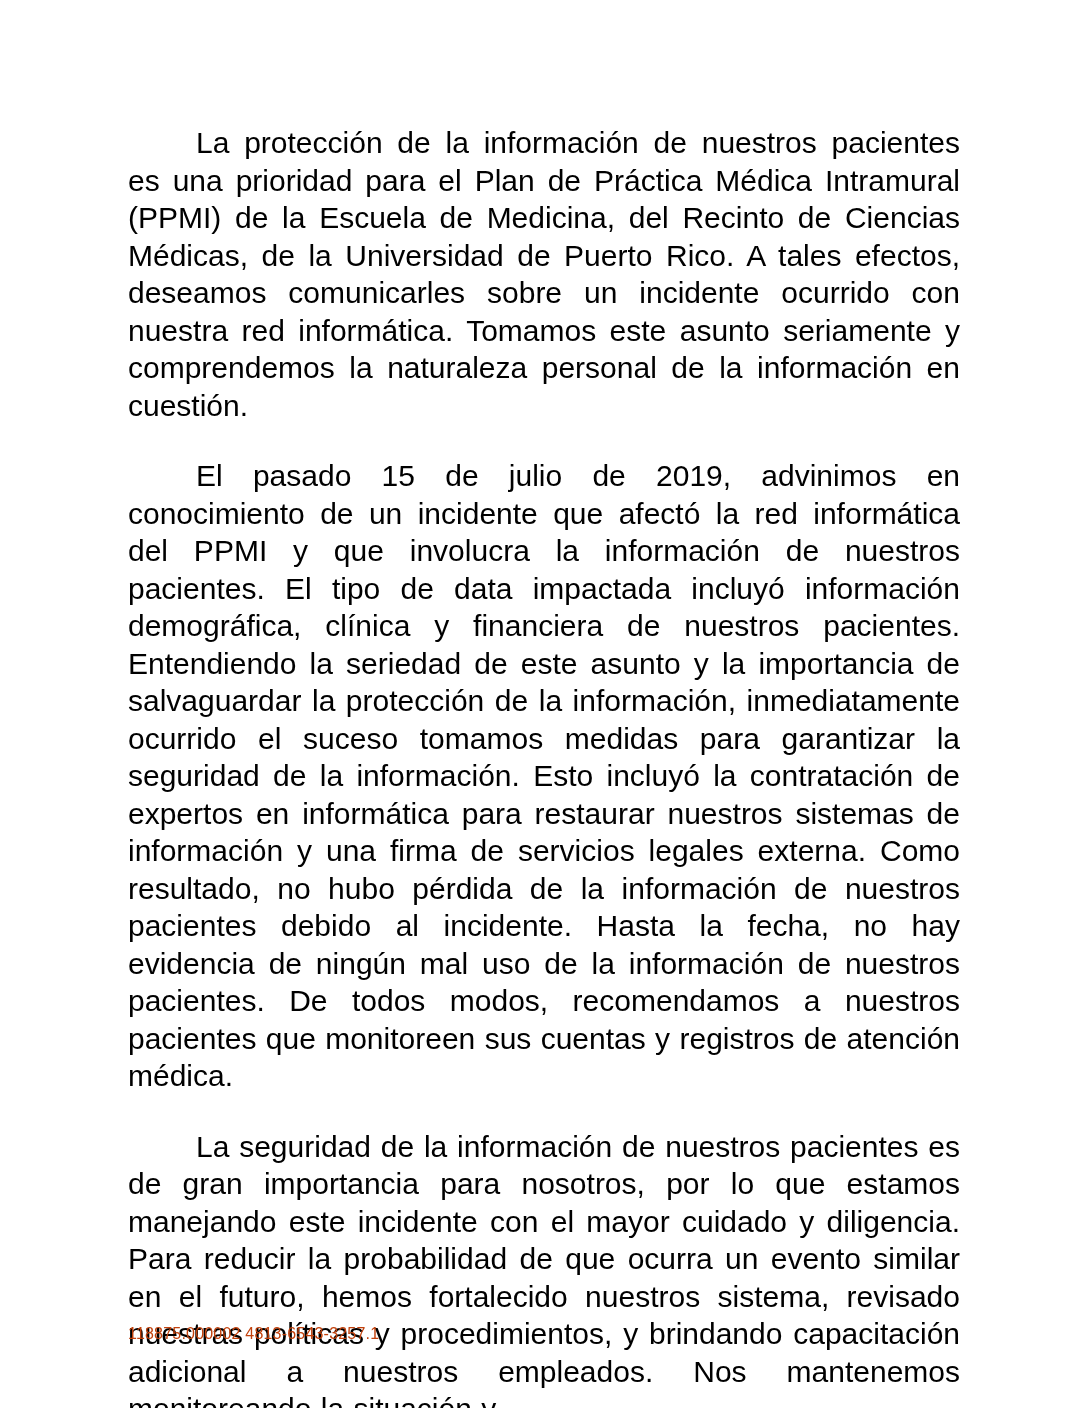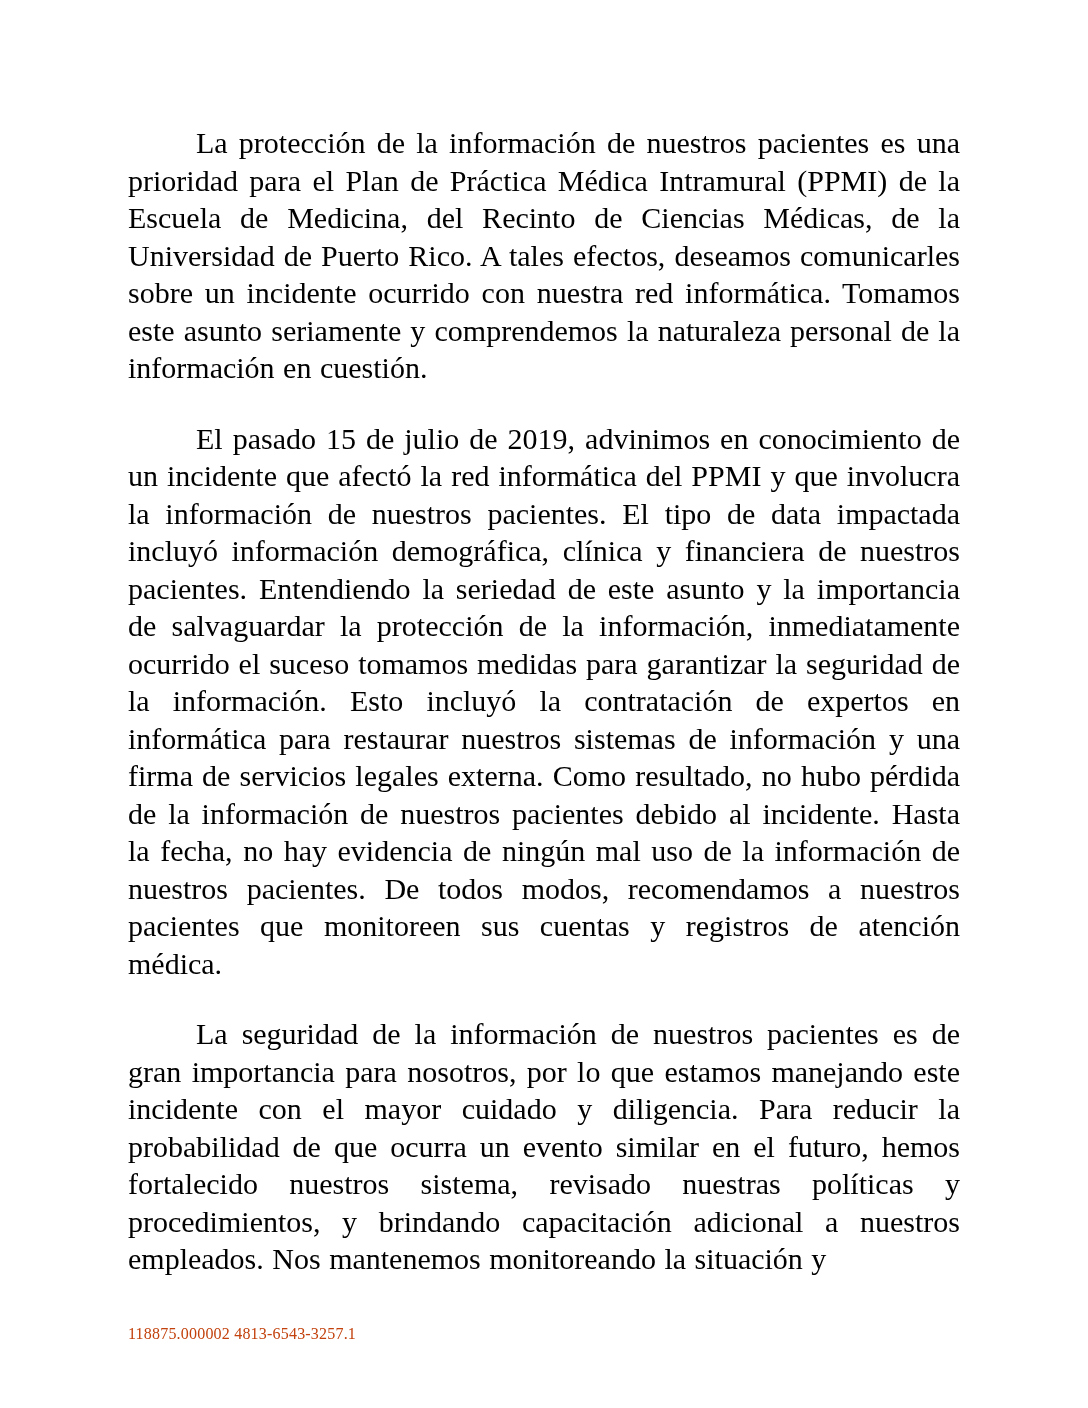--- a/index.html
+++ b/index.html
@@ -7,21 +7,21 @@
     padding: 0;
     background: #ffffff;
   }
   .page {
     position: relative;
     width: 1088px;
     height: 1408px;
     margin: 0 auto;
     background: #ffffff;
     overflow: hidden;
-    font-family: Liberation Serif, serif;
+    font-family: Liberation Sans, sans-serif;
     color: #000000;
   }
   .letter-body {
     position: absolute;
     top: 124px;
     left: 128px;
     width: 832px;
   }
   .letter-body p {
     margin: 0 0 33px 0;

